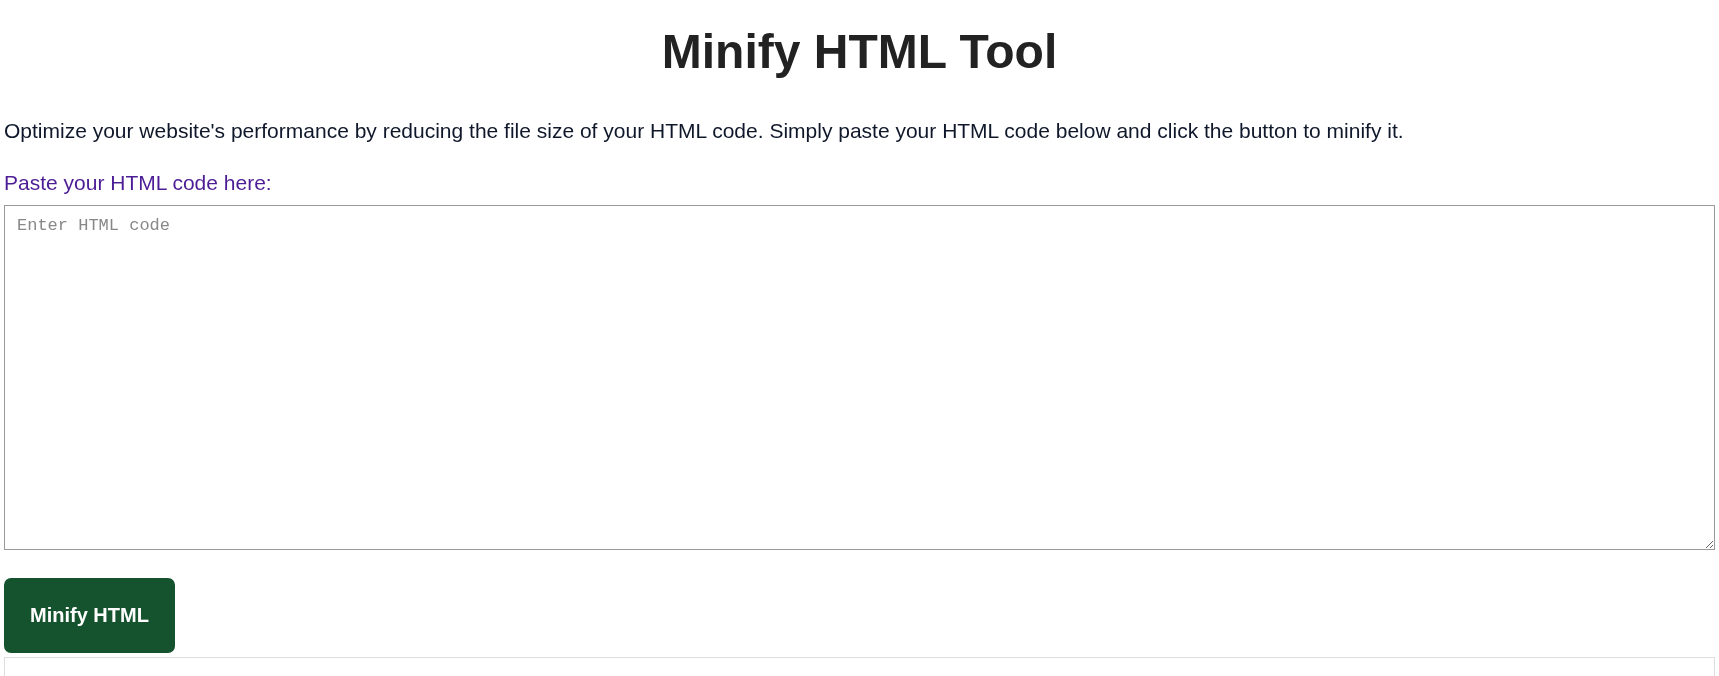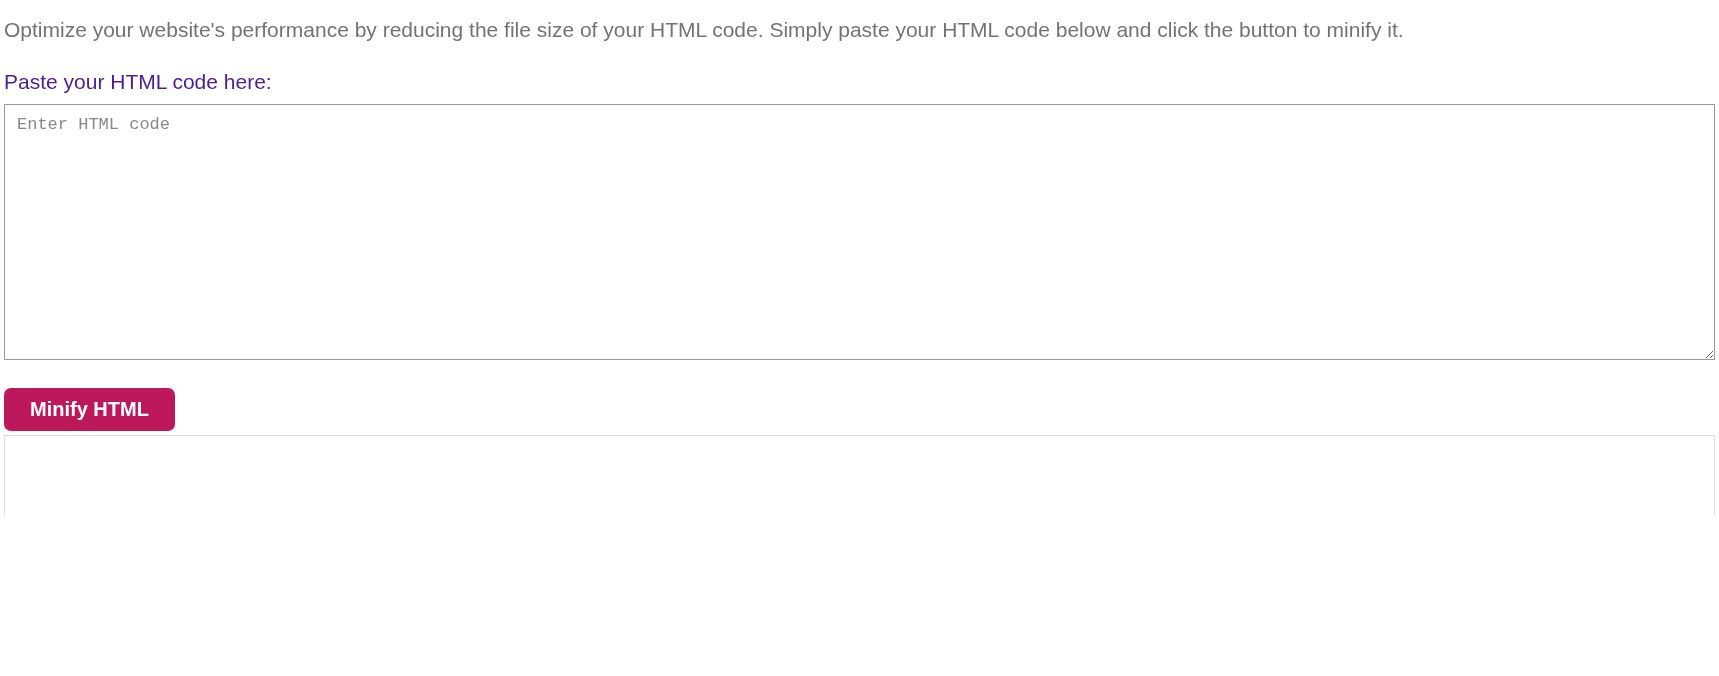--- a/index.html
+++ b/index.html
@@ -19,67 +19,68 @@
     h1 {
       text-align: center;
       font-size: 48px;
       font-weight: 700;
       margin: 24px 0 40px 0;
       color: #222;
     }
     .description {
       font-size: 21px;
       margin: 18px 0 28px 0;
-      color: #737373;
+      color: #0f172a;
     }
     .label {
       font-size: 21px;
       margin-bottom: 10px;
       color: #4c1d95;
     }
     .textarea {
       width: 100%;
-      height: 256px;
+      height: 345px;
       padding: 10px 12px;
       font-family: "Courier New", Courier, monospace;
       font-size: 17px;
       border: 1px solid #999;
       resize: both;
       color: #222;
       background: #fff;
     }
     .textarea::placeholder {
       color: #888;
     }
     .btn {
       display: inline-block;
       margin-top: 24px;
-      background: #be185d;
+      background: #14532d;
       color: #fff;
       border: none;
       border-radius: 7px;
       font-size: 20px;
       font-weight: 700;
-      padding: 10px 26px;
+      padding: 26px 26px;
       cursor: pointer;
     }
     .output-box {
       border-top: 1px solid #ddd;
       border-left: 1px solid #ddd;
       border-right: 1px solid #ddd;
       min-height: 80px;
       margin-top: 4px;
       background: #fff;
       width: 100%;
     }
   </style>
 </head>
 <body>
 
 <div class="container">
+  <h1>Minify HTML Tool</h1>
 
   <p class="description">Optimize your website's performance by reducing the file size of your HTML code. Simply paste your HTML code below and click the button to minify it.</p>
 
   <div class="label">Paste your HTML code here:</div>
 
   <textarea class="textarea" placeholder="Enter HTML code" style=""></textarea>
 
   <div>
     <button class="btn">Minify HTML</button>
   </div>

